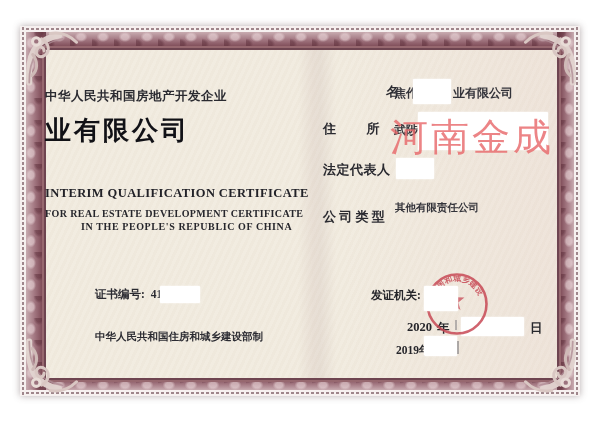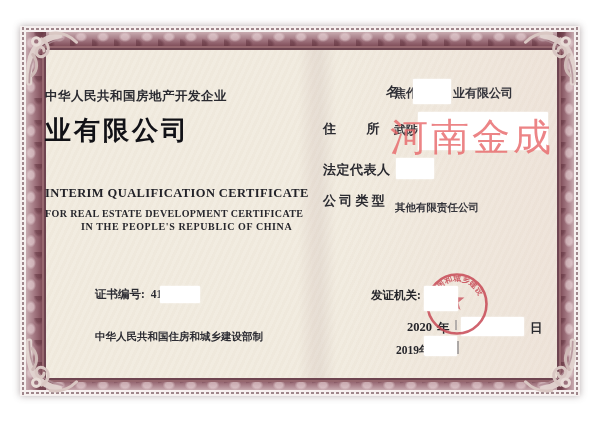--- a/index.html
+++ b/index.html
@@ -77,21 +77,21 @@
 
   .field-label{font-size:13px;font-weight:700;letter-spacing:1.5px;color:#2a2a30;}
   .field-value{font-size:12px;font-weight:600;color:#33333a;}
 
   .lbl-name{left:342px;top:83px;margin-left:44px;}
   .val-name-prefix{left:394px;top:85px;}
   .val-name-suffix{left:453px;top:85px;font-size:12px;}
   .lbl-addr{left:323px;top:120px;}
   .val-addr{left:394px;top:122px;}
   .lbl-legal{left:323px;top:161px;letter-spacing:.5px;}
-  .lbl-type{left:323px;top:192px;letter-spacing:0;}
+  .lbl-type{left:323px;top:208px;letter-spacing:0;}
   .val-type{left:395px;top:201px;font-size:10.5px;}
 
   .lbl-issuer{left:371px;top:288px;font-size:11.5px;font-weight:700;}
   .date-year{left:407px;top:320px;font-size:12.5px;font-weight:700;}
   .date-year-char{left:437px;top:320px;font-size:12.5px;font-weight:700;}
   .date-day-char{left:530px;top:320px;font-size:12.5px;font-weight:700;}
   .lbl-validity{left:311px;top:342px;font-size:11.5px;font-weight:700;}
   .val-validity{left:396px;top:343px;font-size:11.5px;font-weight:700;}
 
   .watermark{left:390px;top:112px;font-size:38px;letter-spacing:3px;font-weight:400;

